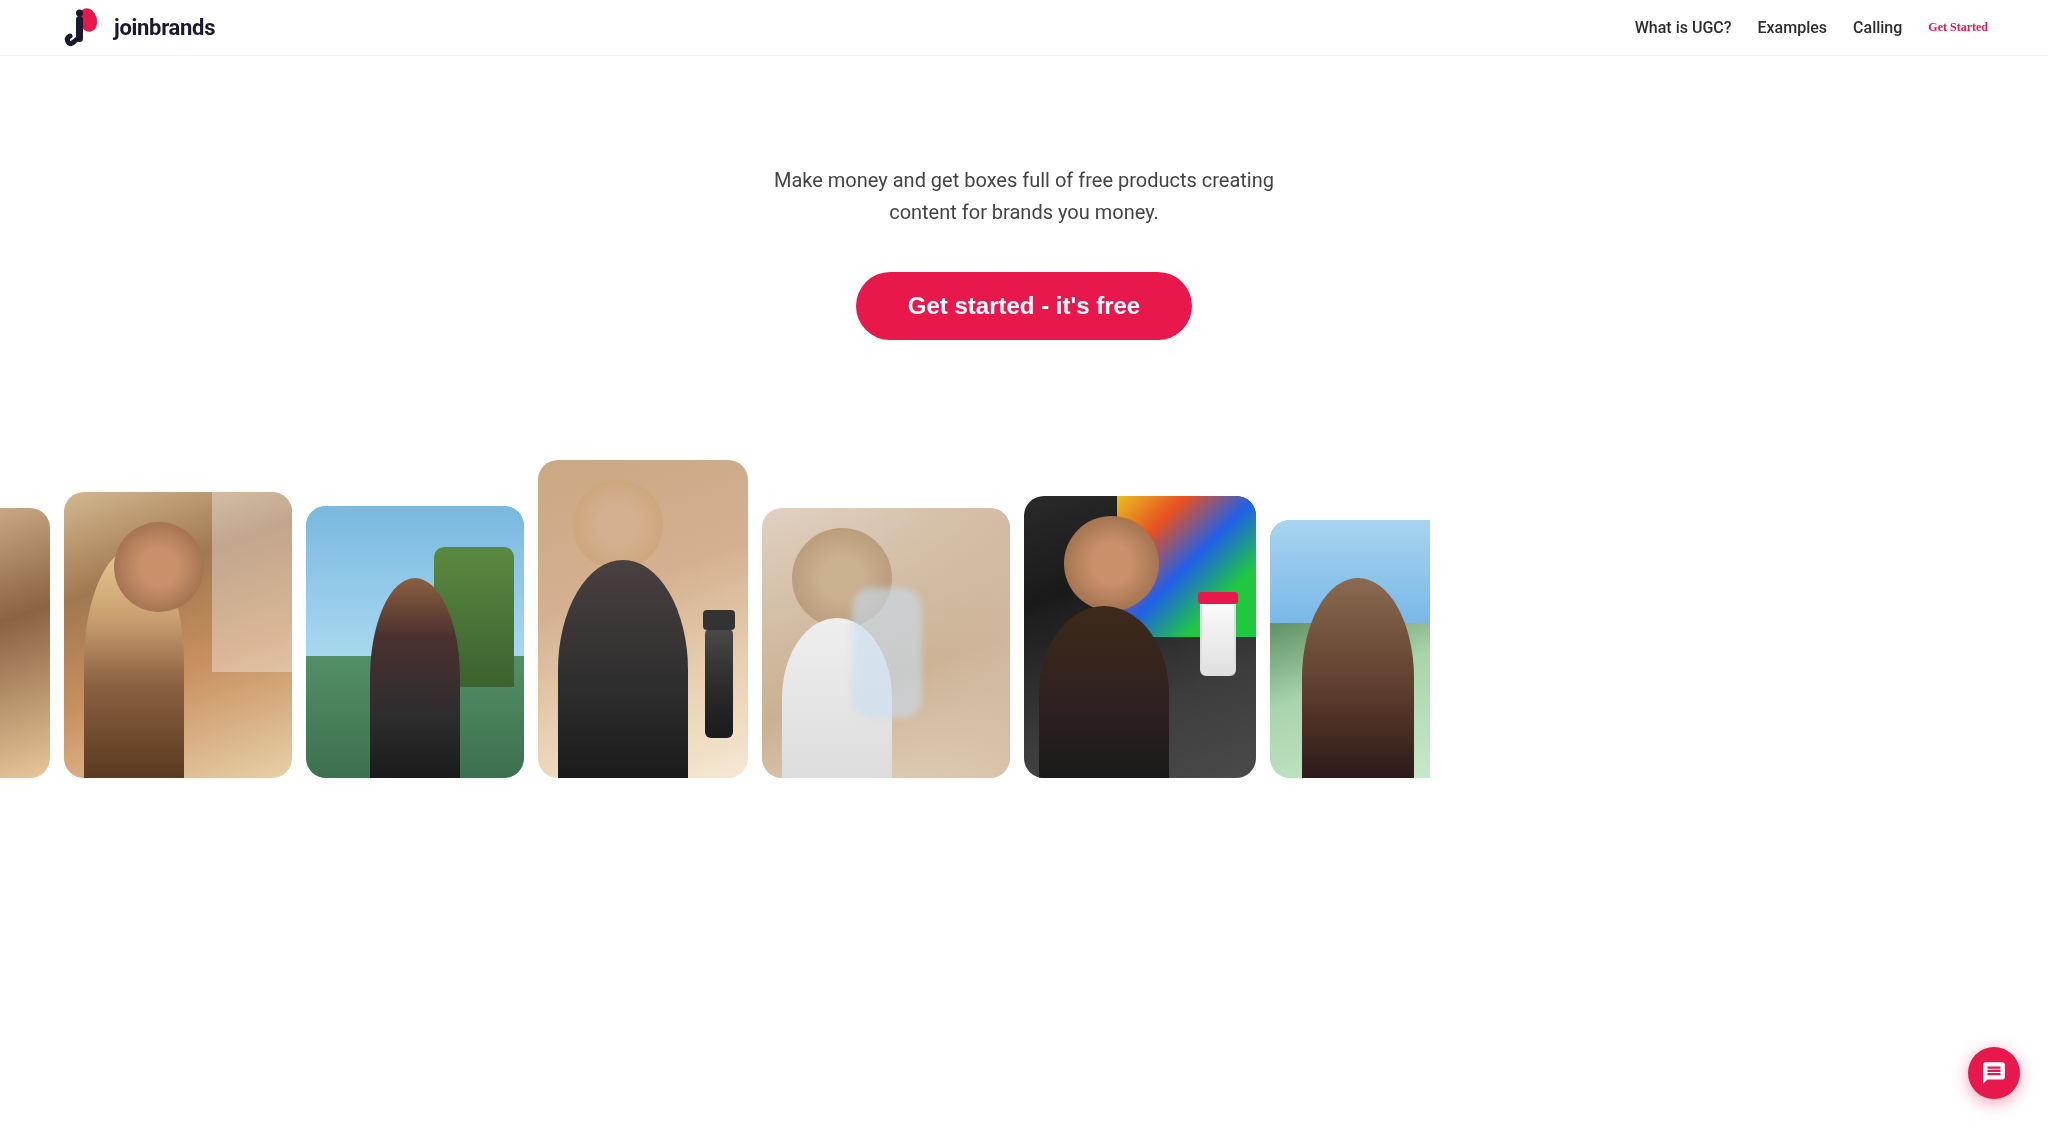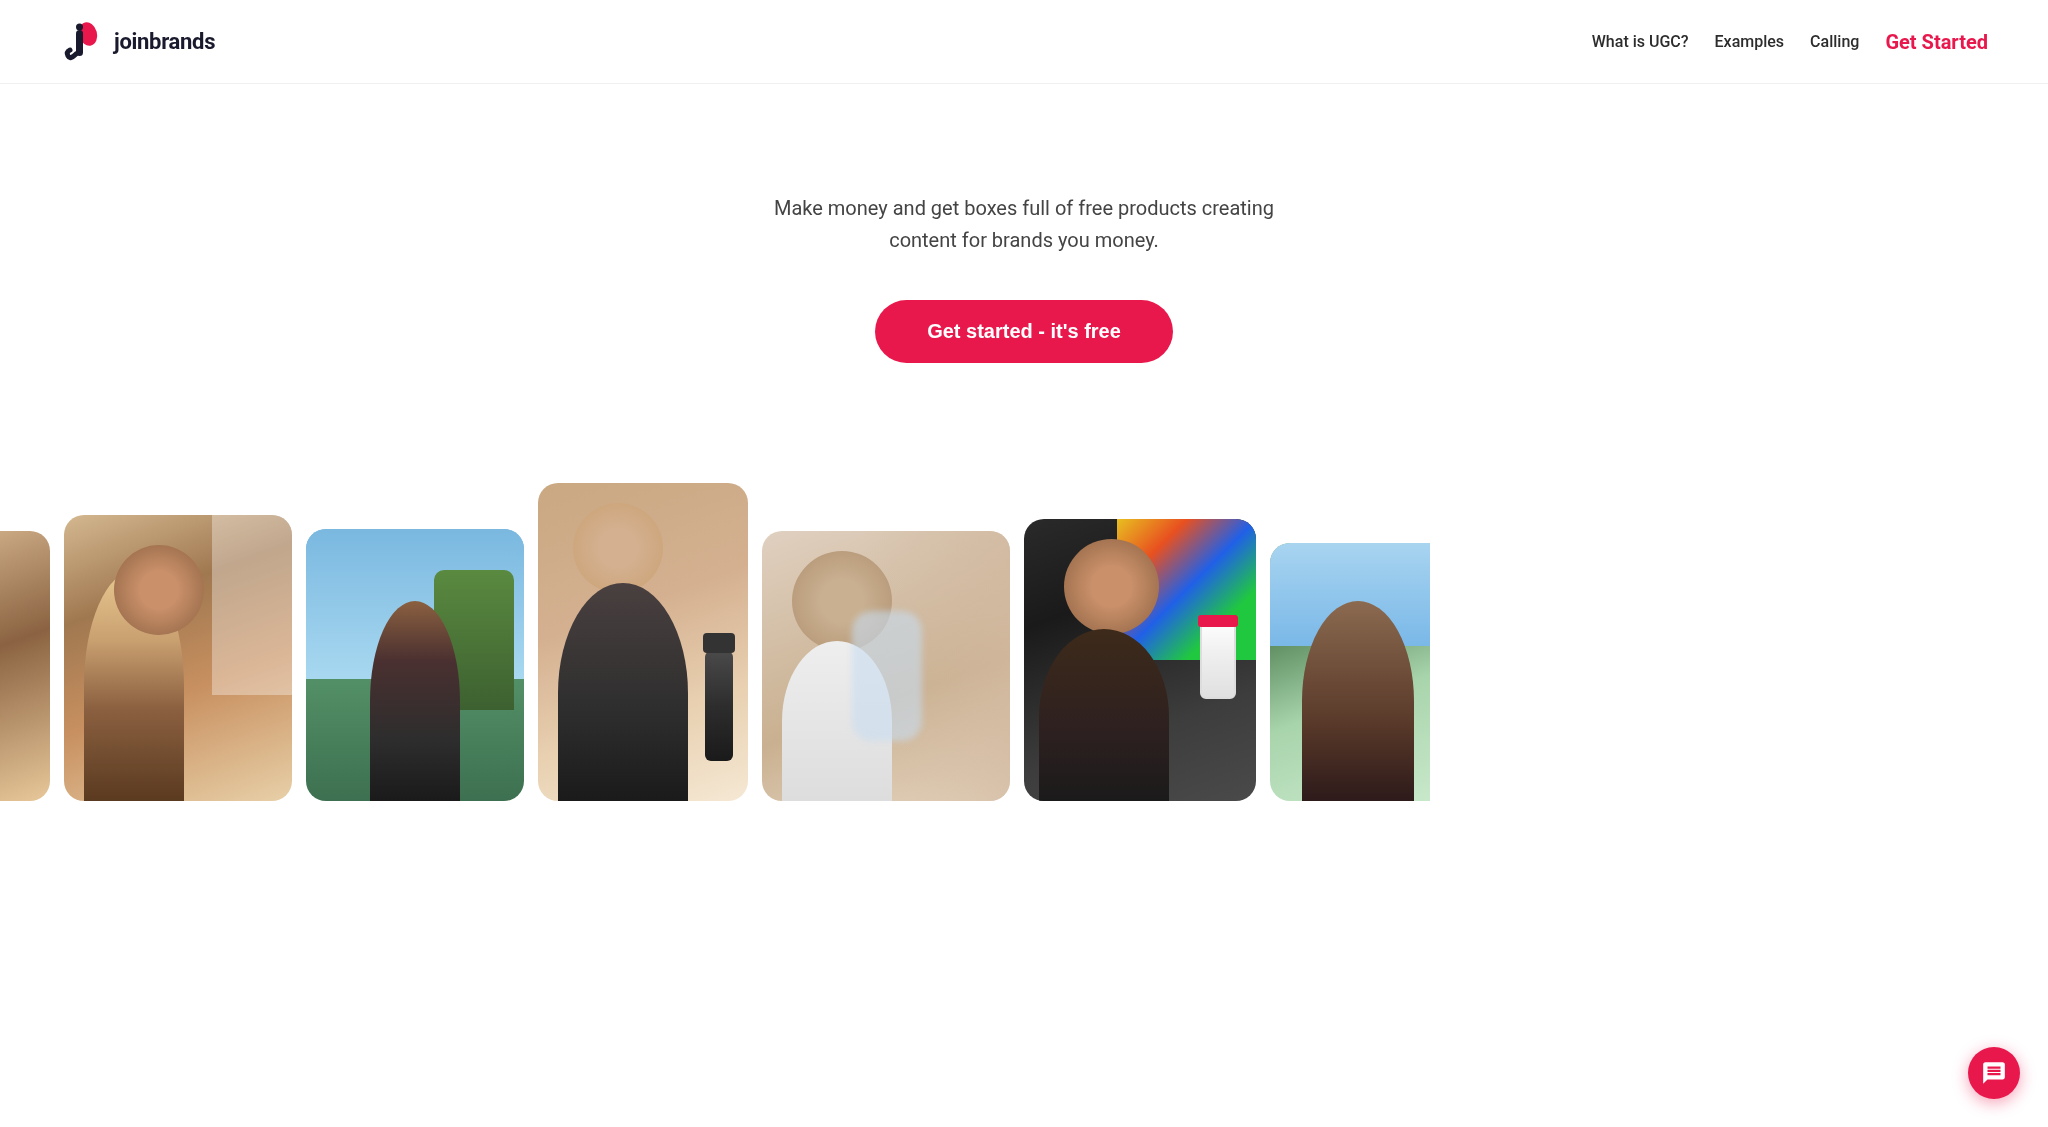--- a/index.html
+++ b/index.html
@@ -1,42 +1,42 @@
 <!DOCTYPE html>
 <html><head>
   <meta charset="utf-8">
   <style>
     * { margin: 0; padding: 0; box-sizing: border-box; }
     body { font-family: -apple-system, BlinkMacSystemFont, 'Segoe UI', Roboto, sans-serif; background: #fff; overflow-x: hidden; }
 
     
     nav {
       display: flex; align-items: center; justify-content: space-between;
-      padding: 0 60px; height: 84px;
+      padding: 0 60px; height: 56px;
       border-bottom: 1px solid #f0f0f0;
       position: sticky; top: 0; background: #fff; z-index: 100; text-align: center;
     }
     .logo-area {
       display: flex; align-items: center; gap: 10px; cursor: pointer;
     }
     .logo-icon {
       width: 44px; height: 44px; position: relative;
     }
     .logo-icon svg { width: 44px; height: 44px; }
     .logo-text {
       font-size: 22px; font-weight: 700; color: #1a1a2e; letter-spacing: -0.3px;
     }
     .nav-links {
       display: flex; align-items: center; gap: 26px;
     }
     .nav-link {
       font-size: 16px; font-weight: 500; color: #2d2d2d; cursor: pointer; text-decoration: none;
     }
     .nav-link-cta {
-      font-size: 20px; font-weight: 700; color: #e8184d; cursor: pointer; text-decoration: none;
+      font-size: 12px; font-weight: 700; color: #e8184d; cursor: pointer; text-decoration: none; font-family: Liberation Serif, serif;
     }
 
     
     .hero {
       display: flex; flex-direction: column; align-items: center; justify-content: center;
       padding: 80px 20px 60px; text-align: center;
     }
     .hero-title {
       font-size: 64px; font-weight: 800; color: #1a1a2e; line-height: 1.15; margin-bottom: 28px;
     }
@@ -44,21 +44,21 @@
       font-style: italic; display: block;
     }
     .hero-title .cursor {
       color: #e8184d; font-style: normal; font-weight: 800;
     }
     .hero-subtitle {
       font-size: 20px; color: #444; line-height: 1.6; max-width: 520px; margin-bottom: 44px;
     }
     .cta-button {
       background: #e8184d; color: #fff; border: none; border-radius: 50px;
-      padding: 20px 52px; font-size: 20px; font-weight: 700; cursor: pointer;
+      padding: 20px 52px; font-size: 24px; font-weight: 700; cursor: pointer;
       transition: background 0.2s;
     }
 
     
     .photo-grid {
       display: flex; align-items: flex-end; gap: 14px;
       padding: 0 0 0 0; margin-top: 60px;
       width: 100%; overflow: hidden;
     }
 

